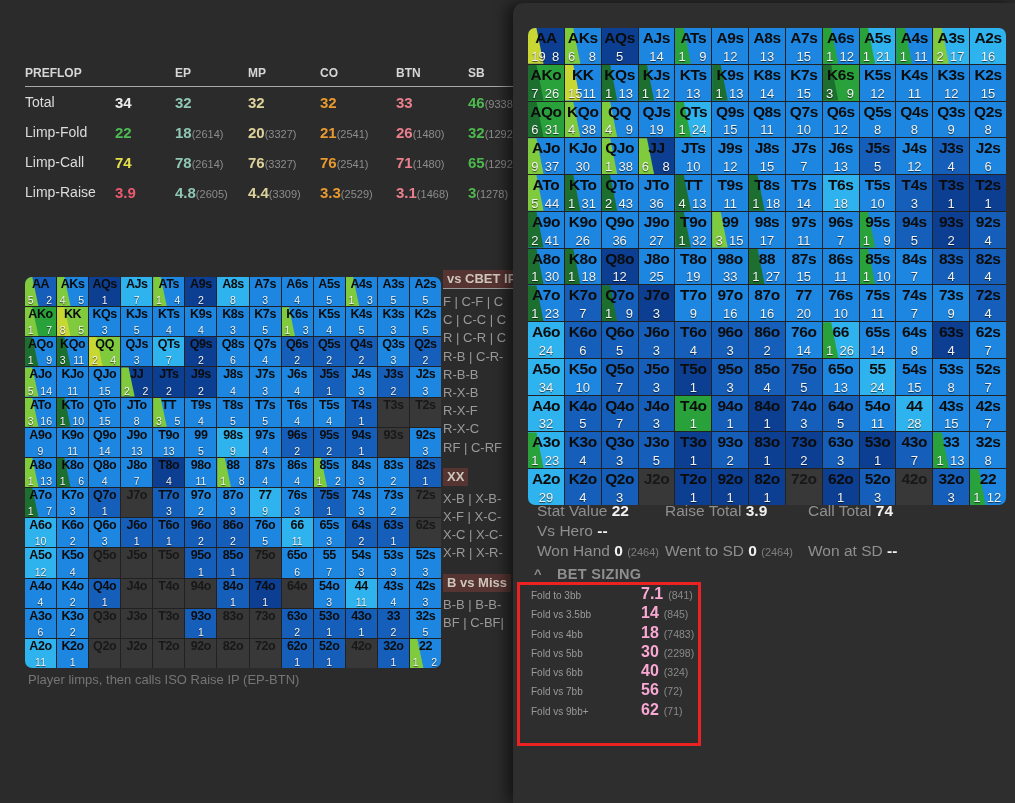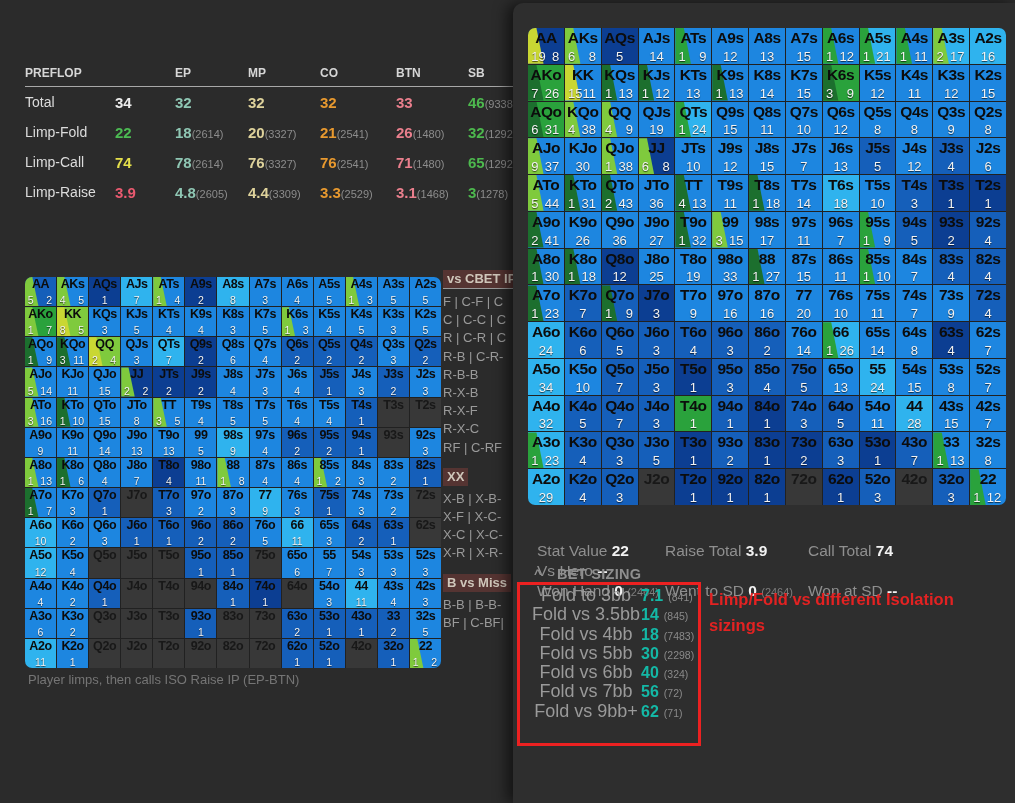--- a/index.html
+++ b/index.html
@@ -52,30 +52,30 @@
   .cell.empty .lbl { color:#181818; }
   #left-caption { position:absolute; left:28px; top:672px; font-size:13px; color:#757575; }
 
   
   #panel { position:absolute; left:513px; top:3px; width:502px; height:800px; background:#2e2e2e;
     border-radius:10px 0 0 0; box-shadow:-6px 0 14px rgba(0,0,0,.55); z-index:10; }
   #right-matrix { position:absolute; left:15px; top:25px; width:478px; height:477px; }
   .stat-label { color:#8f8f8f; }
   .stat-value { color:#f2f2f2; font-weight:bold; }
   .stat-count { color:#7e7e7e; font-size:11px; }
-  .stat-item { position:absolute; white-space:nowrap; font-size:15.5px;margin-top:40px; }
+  .stat-item { position:absolute; white-space:nowrap; font-size:15.5px; }
 
   
   #bet-header { position:absolute; left:22px; top:563px; color:#8f8f8f; font-weight:bold; font-size:14.5px; }
   #bet-chevron { position:absolute; left:-1px; top:0px; font-size:13px; font-weight:bold; color:#8f8f8f; }
   #bet-title { margin-left:22px; letter-spacing:0.3px; }
   #bet-rows { position:absolute; left:18px; top:582px; width:170px; }
   .bet-row { display:flex; align-items:baseline; height:19.3px; }
-  .bet-label { width:110px; font-size:18px; color:#9a9a9a;text-align:center; }
-  .bet-value { font-size:16px; font-weight:bold; color:#14b8a6; margin-right:5px; }
+  .bet-label { width:110px; font-size:10px; color:#9a9a9a; }
+  .bet-value { font-size:16px; font-weight:bold; color:#f9a8d4; margin-right:5px; }
   .bet-count { font-size:10.5px; color:#8a8a8a; }
   #red-rect { position:absolute; left:4px; top:579px; width:184px; height:164px; border:3px solid #ec2121; z-index:5; pointer-events:none; }
   #annotation { position:absolute; left:196px; top:583px; width:275px; color:#e32222; font-weight:bold; font-size:16.5px; line-height:26px; }
 
   
   #edge-box { position:absolute; left:8px; top:744px; width:486px; height:42px; border:1.5px dashed #aa9c2d; border-radius:6px; }
   #edge-label { position:absolute; right:24px; top:-10px; background:#2e2e2e; padding:0 7px; font-size:13.5px; font-weight:bold; color:#ccbe2f; white-space:nowrap; }
   #edge-star { color:#d3c538; margin-right:5px; font-size:13px; }
   #edge-content { position:absolute; left:24px; top:10px; font-size:16.5px; white-space:nowrap; }
   #edge-profit-label { color:#8a8a8a; }
@@ -1660,17 +1660,16 @@
           <span class="bet-count">(72)</span>
         </div>
         <div class="bet-row">
           <span class="bet-label">Fold vs 9bb+</span>
           <span class="bet-value">62</span>
           <span class="bet-count">(71)</span>
         </div>
       </div>
 
     <div id="red-rect"></div>
-    <div id="annotation">Limp/Fold vs different Isolation sizings</div>
 
   </div>
 
 </div>
 
 </body></html>

